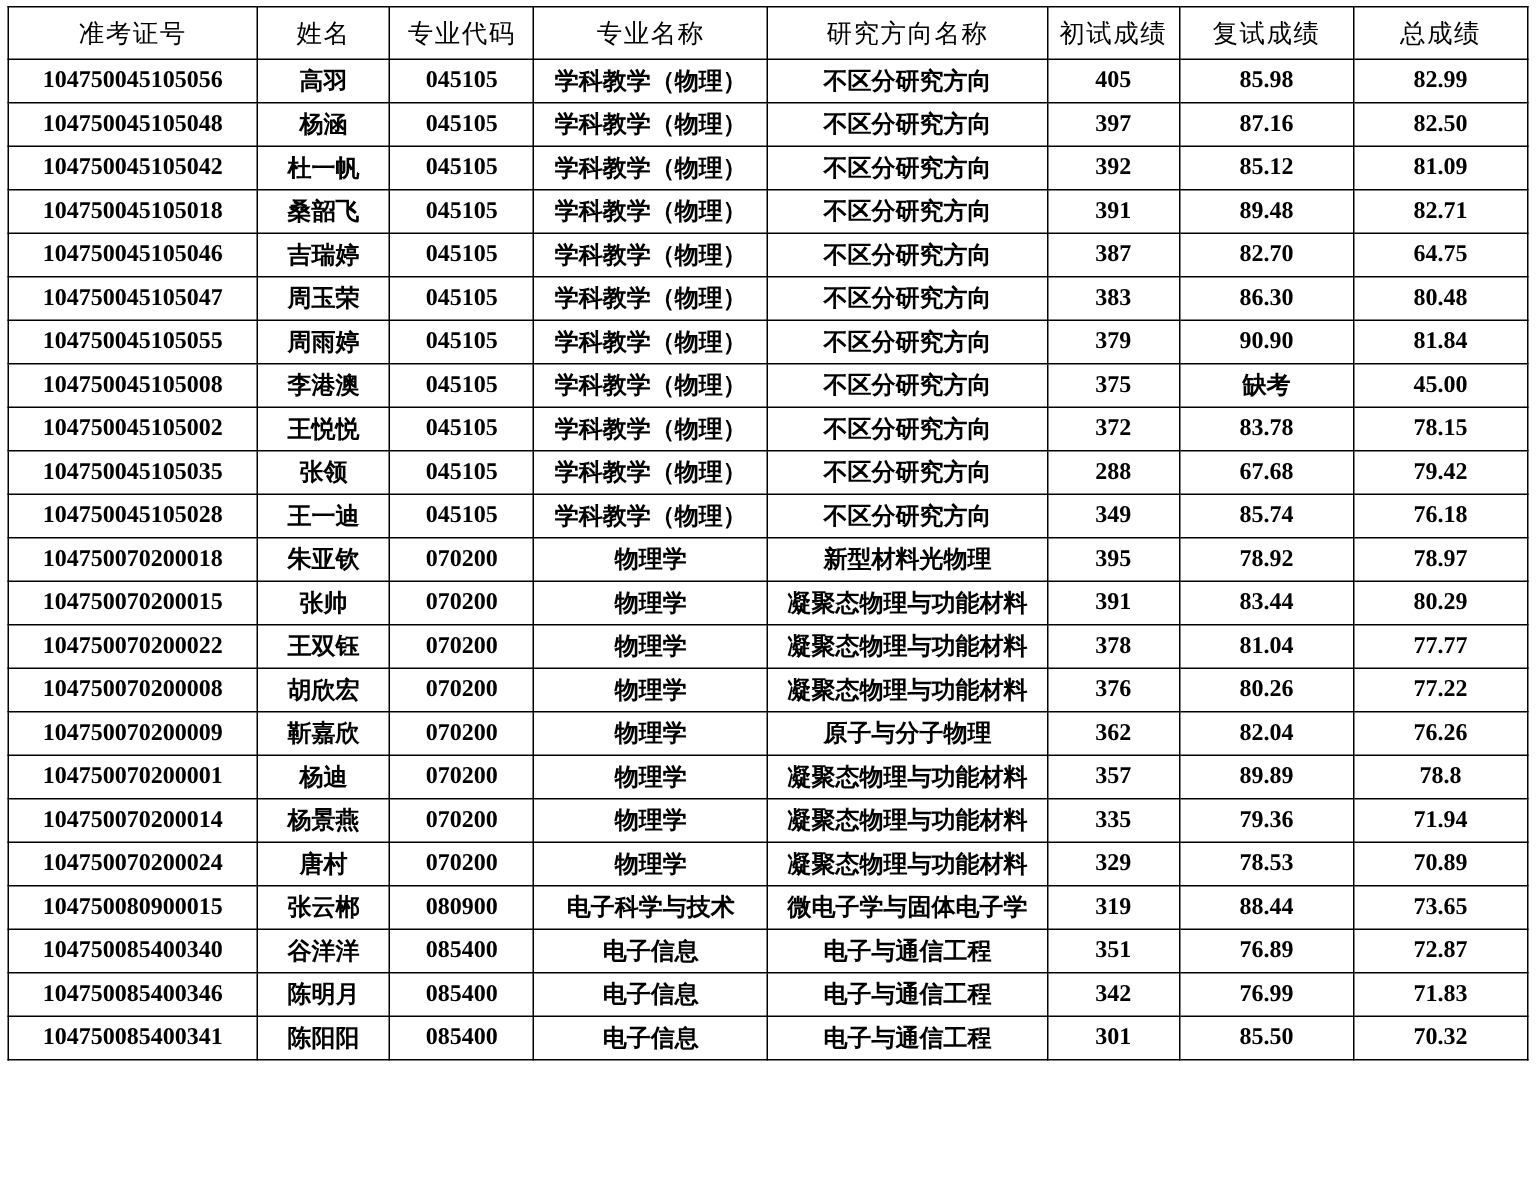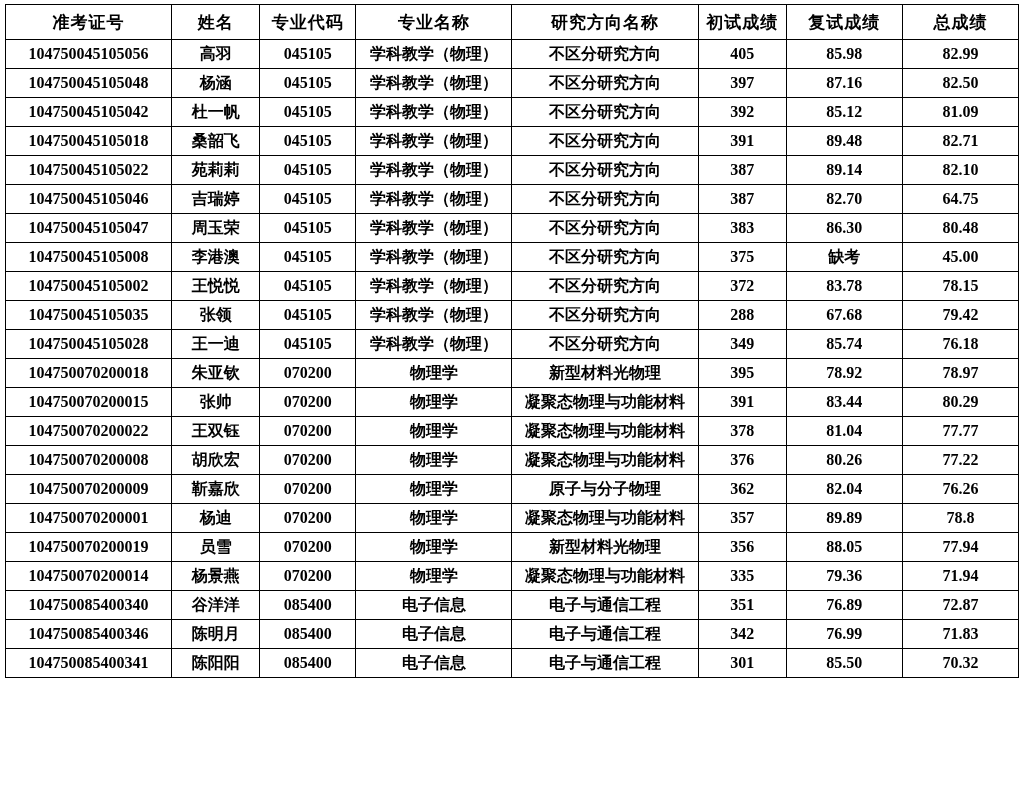--- a/index.html
+++ b/index.html
@@ -25,21 +25,21 @@
     border: 1px solid #000000;
     text-align: center;
     vertical-align: middle;
     font-size: 16px;
     height: 28px;
     padding: 0 2px;
     white-space: nowrap;
     overflow: hidden;
   }
   #score-table thead th {
-    font-weight: bold;
+    font-weight: normal;
     font-size: 17px;
     height: 34px;
     letter-spacing: 1px;
   }
   #score-table tbody td {
     font-weight: bold;
   }
   col.c-exam   { width: 166px; }
   col.c-name   { width: 88px; }
   col.c-mcode  { width: 96px; }
@@ -110,48 +110,48 @@
         <td>104750045105018</td>
         <td>桑韶飞</td>
         <td>045105</td>
         <td>学科教学（物理）</td>
         <td>不区分研究方向</td>
         <td>391</td>
         <td>89.48</td>
         <td>82.71</td>
       </tr>
       <tr>
-        <td>104750045105022</td>
-        <td>苑莉莉</td>
-        <td>045105</td>
-        <td>学科教学（物理）</td>
-        <td>不区分研究方向</td>
-        <td>387</td>
-        <td>89.14</td>
-        <td>82.10</td>
-      </tr>
-      <tr>
         <td>104750045105046</td>
         <td>吉瑞婷</td>
         <td>045105</td>
         <td>学科教学（物理）</td>
         <td>不区分研究方向</td>
         <td>387</td>
         <td>82.70</td>
         <td>64.75</td>
       </tr>
       <tr>
         <td>104750045105047</td>
         <td>周玉荣</td>
         <td>045105</td>
         <td>学科教学（物理）</td>
         <td>不区分研究方向</td>
         <td>383</td>
         <td>86.30</td>
         <td>80.48</td>
+      </tr>
+      <tr>
+        <td>104750045105055</td>
+        <td>周雨婷</td>
+        <td>045105</td>
+        <td>学科教学（物理）</td>
+        <td>不区分研究方向</td>
+        <td>379</td>
+        <td>90.90</td>
+        <td>81.84</td>
       </tr>
       <tr>
         <td>104750045105008</td>
         <td>李港澳</td>
         <td>045105</td>
         <td>学科教学（物理）</td>
         <td>不区分研究方向</td>
         <td>375</td>
         <td>缺考</td>
         <td>45.00</td>
@@ -240,38 +240,48 @@
         <td>104750070200001</td>
         <td>杨迪</td>
         <td>070200</td>
         <td>物理学</td>
         <td>凝聚态物理与功能材料</td>
         <td>357</td>
         <td>89.89</td>
         <td>78.8</td>
       </tr>
       <tr>
-        <td>104750070200019</td>
-        <td>员雪</td>
-        <td>070200</td>
-        <td>物理学</td>
-        <td>新型材料光物理</td>
-        <td>356</td>
-        <td>88.05</td>
-        <td>77.94</td>
-      </tr>
-      <tr>
         <td>104750070200014</td>
         <td>杨景燕</td>
         <td>070200</td>
         <td>物理学</td>
         <td>凝聚态物理与功能材料</td>
         <td>335</td>
         <td>79.36</td>
         <td>71.94</td>
+      </tr>
+      <tr>
+        <td>104750070200024</td>
+        <td>唐村</td>
+        <td>070200</td>
+        <td>物理学</td>
+        <td>凝聚态物理与功能材料</td>
+        <td>329</td>
+        <td>78.53</td>
+        <td>70.89</td>
+      </tr>
+      <tr>
+        <td>104750080900015</td>
+        <td>张云郴</td>
+        <td>080900</td>
+        <td>电子科学与技术</td>
+        <td>微电子学与固体电子学</td>
+        <td>319</td>
+        <td>88.44</td>
+        <td>73.65</td>
       </tr>
       <tr>
         <td>104750085400340</td>
         <td>谷洋洋</td>
         <td>085400</td>
         <td>电子信息</td>
         <td>电子与通信工程</td>
         <td>351</td>
         <td>76.89</td>
         <td>72.87</td>

